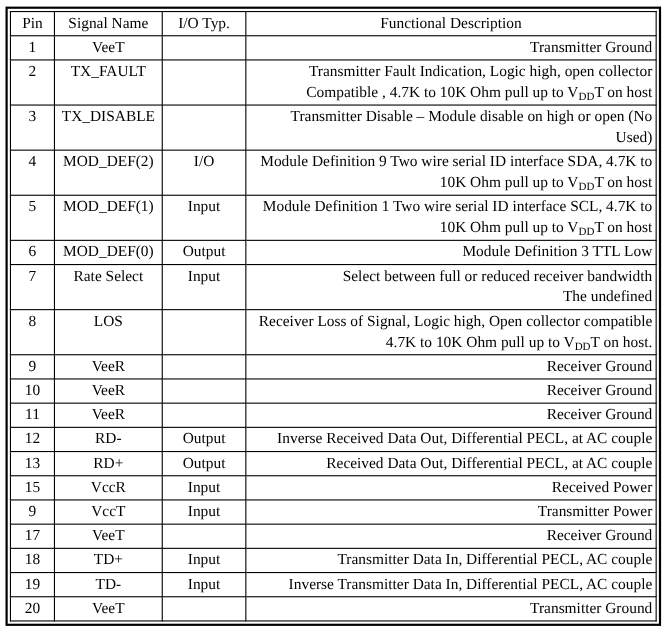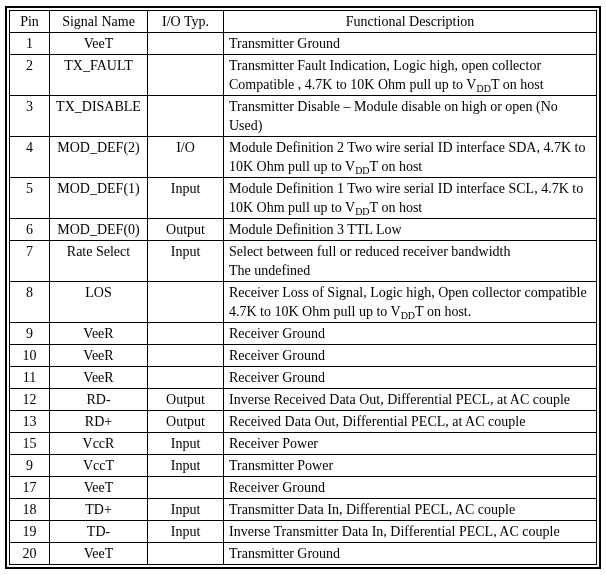--- a/index.html
+++ b/index.html
@@ -40,21 +40,21 @@
     overflow: hidden;
   }
   th {
     font-weight: normal;
     text-align: center;
     height: 19px;
   }
   td { height: 19px; }
   .c-center { text-align: center; }
   td.desc {
-    text-align: left;
+    text-align: right;
     padding-left: 5px;
     padding-right: 3px;
   }
   .col-pin    { width: 40px; }
   .col-signal { width: 98px; }
   .col-io     { width: 76px; }
   sub {
     font-size: 10px;
     line-height: 0;
     vertical-align: -3px;
@@ -104,21 +104,21 @@
             <td class="c-center"></td>
             <td class="desc">
               <div>Transmitter Disable – Module disable on high or open (No Used)</div>
             </td>
           </tr>
           <tr>
             <td class="c-center">4</td>
             <td class="c-center">MOD_DEF(2)</td>
             <td class="c-center">I/O</td>
             <td class="desc">
-              <div>Module Definition 2 Two wire serial ID interface SDA, 4.7K to</div>
+              <div>Module Definition 9 Two wire serial ID interface SDA, 4.7K to</div>
               <div>10K Ohm pull up to V<sub>DD</sub>T on host</div>
             </td>
           </tr>
           <tr>
             <td class="c-center">5</td>
             <td class="c-center">MOD_DEF(1)</td>
             <td class="c-center">Input</td>
             <td class="desc">
               <div>Module Definition 1 Two wire serial ID interface SCL, 4.7K to</div>
               <div>10K Ohm pull up to V<sub>DD</sub>T on host</div>
@@ -188,21 +188,21 @@
             <td class="c-center">Output</td>
             <td class="desc">
               <div>Received Data Out, Differential PECL, at AC couple</div>
             </td>
           </tr>
           <tr>
             <td class="c-center">15</td>
             <td class="c-center">VccR</td>
             <td class="c-center">Input</td>
             <td class="desc">
-              <div>Receiver Power</div>
+              <div>Received Power</div>
             </td>
           </tr>
           <tr>
             <td class="c-center">9</td>
             <td class="c-center">VccT</td>
             <td class="c-center">Input</td>
             <td class="desc">
               <div>Transmitter Power</div>
             </td>
           </tr>

